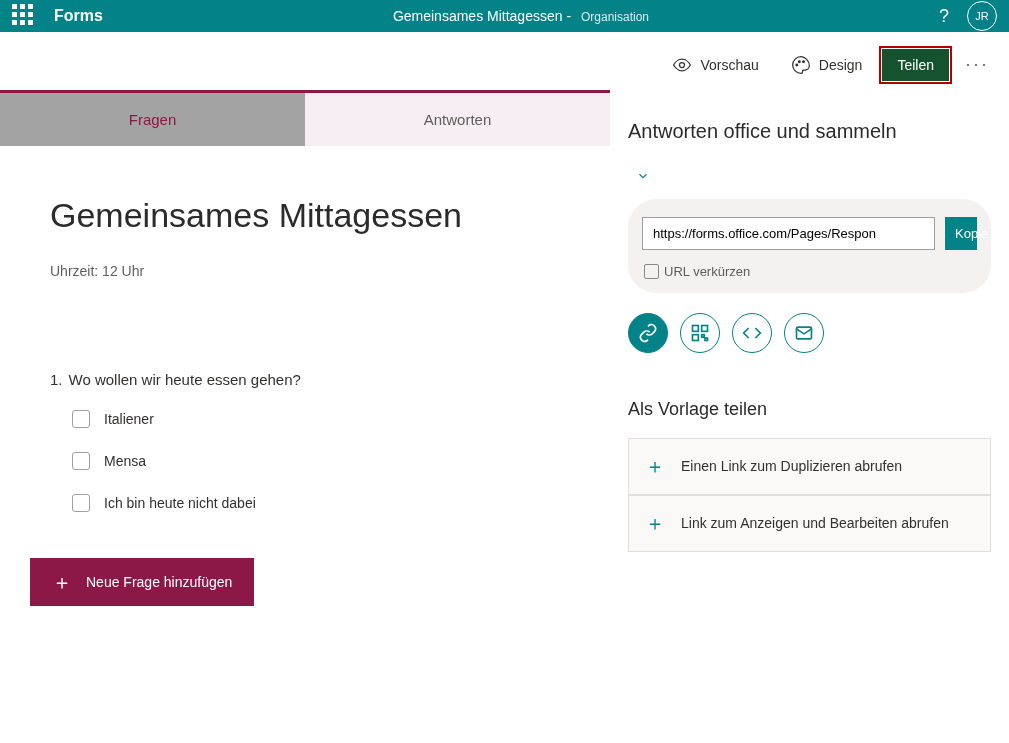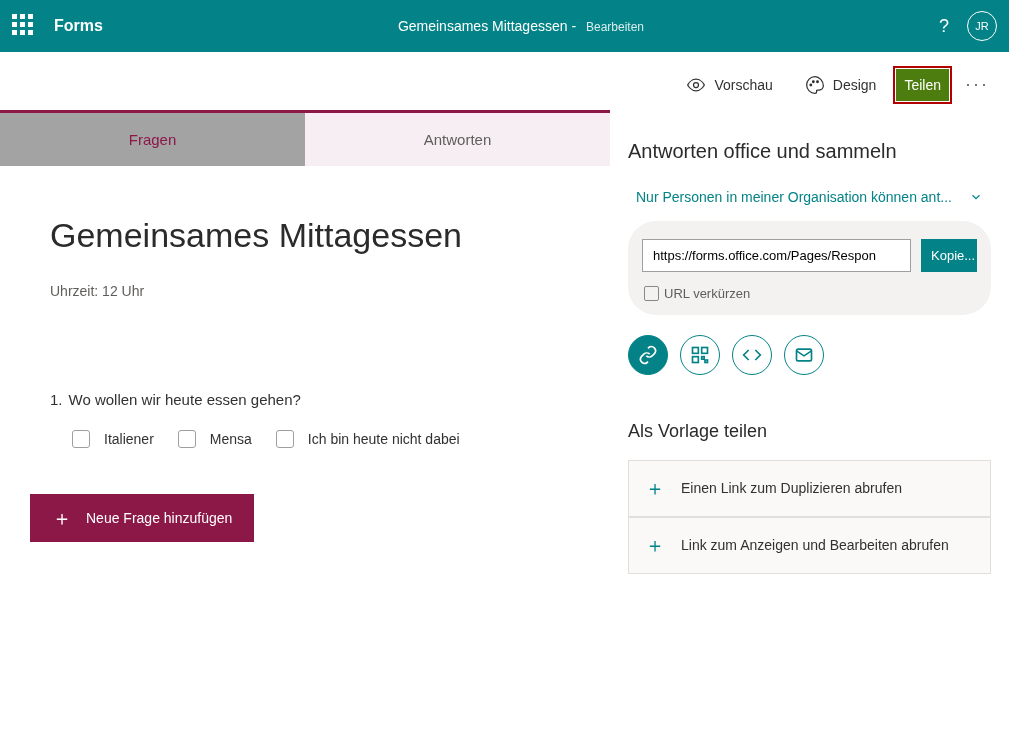--- a/index.html
+++ b/index.html
@@ -1,62 +1,62 @@
 <!DOCTYPE html>
 <html><head>
 <meta charset="utf-8">
 <style>
 * { box-sizing: border-box; margin: 0; padding: 0; font-family: "Segoe UI", -apple-system, sans-serif; }
 body { width: 1009px; height: 743px; overflow: hidden; background: #fff; color: #323130; }
 
-.header { height: 52px; background: #038387; display: flex; align-items: center; padding: 0 12px; color: #fff; }
+.header { height: 32px; background: #038387; display: flex; align-items: center; padding: 0 12px; color: #fff; }
 .waffle { width: 24px; height: 24px; display: grid; grid-template: repeat(3,5px)/repeat(3,5px); gap: 3px; cursor: pointer; }
 .waffle span { background: #fff; width: 5px; height: 5px; }
 .app-name { font-size: 16px; font-weight: 600; margin-left: 18px; }
 .doc-center { flex: 1; text-align: center; font-size: 14px; }
 .doc-title { font-weight: 400; }
 .doc-status { font-size: 12px; opacity: 0.85; margin-left: 6px; }
 .help { font-size: 18px; margin-right: 18px; cursor: pointer; }
 .avatar { width: 30px; height: 30px; border: 1px solid #fff; border-radius: 50%; display: flex; align-items: center; justify-content: center; font-size: 11px; cursor: pointer; }
 
 .toolbar { height: 50px; display: flex; align-items: center; justify-content: flex-end; padding: 0 12px; gap: 8px; border-bottom: 1px solid transparent; margin-top: 8px; }
 .tb-item { display: flex; align-items: center; gap: 8px; padding: 6px 12px; font-size: 14px; color: #323130; cursor: pointer; }
 .tb-item svg { width: 20px; height: 20px; }
-.tb-share { background: #4d7c0f; color: #fff; outline: 2px solid #b30000; outline-offset: 1px; padding: 8px 8px; }
+.tb-share { background: #14532d; color: #fff; outline: 2px solid #b30000; outline-offset: 1px; padding: 8px 15px; }
 .tb-more { font-size: 18px; letter-spacing: 2px; padding: 0 8px; cursor: pointer; color: #605e5c; }
 
 .content { display: flex; height: calc(743px - 48px - 50px); }
 .left { width: 610px; display: flex; flex-direction: column; }
 .right { flex: 1; padding: 30px 18px 0 18px; overflow-y: auto; }
 
 .left-tabs { height: 56px; display: flex; border-top: 3px solid #8c1848; background: #f6eef2; }
 .tab { flex: 1; display: flex; align-items: center; justify-content: center; font-size: 15px; cursor: pointer; }
 .tab.active { color: #8c1848; background: #a3a3a3; font-weight: 400; }
 .tab:not(.active) { color: #605e5c; }
 
 .form-body { padding: 50px 48px 0 50px; flex: 1; }
 .form-title { font-size: 34px; font-weight: 300; color: #2b2b2b; }
 .form-sub { margin-top: 28px; font-size: 14px; color: #605e5c; }
 .question { margin-top: 92px; }
 .q-line { display: flex; gap: 6px; font-size: 15px; }
-.options { margin-top: 22px; display: flex; flex-direction: row; gap: 24px; padding-left: 22px; }
+.options { margin-top: 22px; display: flex; flex-direction: column; gap: 24px; padding-left: 22px; }
 .opt { display: flex; align-items: center; gap: 14px; font-size: 14px; color: #323130; }
 .chk { width: 18px; height: 18px; border: 1px solid #a19f9d; border-radius: 3px; }
 
 .add-q { margin: 46px 0 0 -20px; background: #8c1848; color: #fff; border: none; padding: 14px 22px; font-size: 14px; display: flex; align-items: center; gap: 14px; cursor: pointer; }
 .add-q .plus { font-size: 20px; font-weight: 300; line-height: 1; }
 
 .right h2 { font-size: 20px; font-weight: 400; color: #2b2b2b; margin-bottom: 22px; }
 .right h3 { font-size: 18px; font-weight: 400; color: #2b2b2b; margin-top: 46px; margin-bottom: 18px; }
 .perm-row { display: flex; align-items: center; justify-content: space-between; color: #038387; font-size: 14px; padding: 4px 8px 16px 8px; cursor: pointer; }
 .chev { width: 14px; height: 14px; }
 .link-card { background: #f3f2f1; padding: 18px 14px 14px 14px; border-radius: 28px; }
 .link-row { display: flex; gap: 10px; align-items: stretch; }
 .link-row input { flex: 1; border: 1px solid #a19f9d; padding: 8px 10px; font-size: 13px; background: #fff; min-width: 0; }
-.copy-btn { background: #038387; color: #fff; border: none; padding: 0 10px; font-size: 13px; cursor: pointer; width: 56px; }
+.copy-btn { background: #038387; color: #fff; border: none; padding: 0 10px; font-size: 13px; cursor: pointer; width: 32px; }
 .short-row { display: flex; align-items: center; gap: 5px; margin-top: 14px; font-size: 13px; color: #605e5c; padding-left: 2px; }
 .short-row .chk2 { width: 15px; height: 15px; border: 1px solid #8a8886; border-radius: 2px; }
 
 .icon-row { display: flex; gap: 12px; margin-top: 20px; }
 .circ { width: 40px; height: 40px; border-radius: 50%; display: flex; align-items: center; justify-content: center; cursor: pointer; border: 1px solid #038387; color: #038387; background: #fff; }
 .circ.active { background: #038387; color: #fff; border-color: #038387; }
 .circ svg { width: 20px; height: 20px; }
 
 .gray-btn { width: 100%; border: 1px solid #e1dfdd; background: #faf9f8; padding: 14px 16px; font-size: 14px; color: #323130; display: flex; align-items: center; gap: 16px; cursor: pointer; text-align: left; line-height: 1.35; }
 .gray-btn .pl { color: #038387; font-size: 20px; font-weight: 300; flex-shrink: 0; }
@@ -71,21 +71,21 @@
       <span></span>
       <span></span>
       <span></span>
       <span></span>
       <span></span>
       <span></span>
       <span></span>
     </div>
   <div class="app-name">Forms</div>
   <div class="doc-center">
-    <span class="doc-title">Gemeinsames Mittagessen</span><span> - </span><span class="doc-status">Bearbeiten</span>
+    <span class="doc-title">Gemeinsames Mittagessen</span><span> - </span><span class="doc-status">Organisation</span>
   </div>
   <div class="help">?</div>
   <div class="avatar">JR</div>
 </div>
 
 <div class="toolbar">
   <div class="tb-item">
     <svg viewBox="0 0 24 24" fill="none" stroke="currentColor" stroke-width="1.5">
         <path d="M2 12s3.5-7 10-7 10 7 10 7-3.5 7-10 7S2 12 2 12z"></path>
         <circle cx="12" cy="12" r="3"></circle>
@@ -139,21 +139,20 @@
       <button class="add-q">
           <span class="plus">＋</span>
           <span>Neue Frage hinzufügen</span>
         </button>
     </div>
   </div>
 
   <div class="right">
     <h2>Antworten office und sammeln</h2>
     <div class="perm-row">
-      <span>Nur Personen in meiner Organisation können ant...</span>
       <svg class="chev" viewBox="0 0 24 24" fill="none" stroke="currentColor" stroke-width="2">
           <path d="M6 9l6 6 6-6"></path>
         </svg>
     </div>
     <div class="link-card">
       <div class="link-row">
         <input readonly="" value="https://forms.office.com/Pages/Respon" style="">
         <button class="copy-btn">Kopie...</button>
       </div>
       <label class="short-row">

